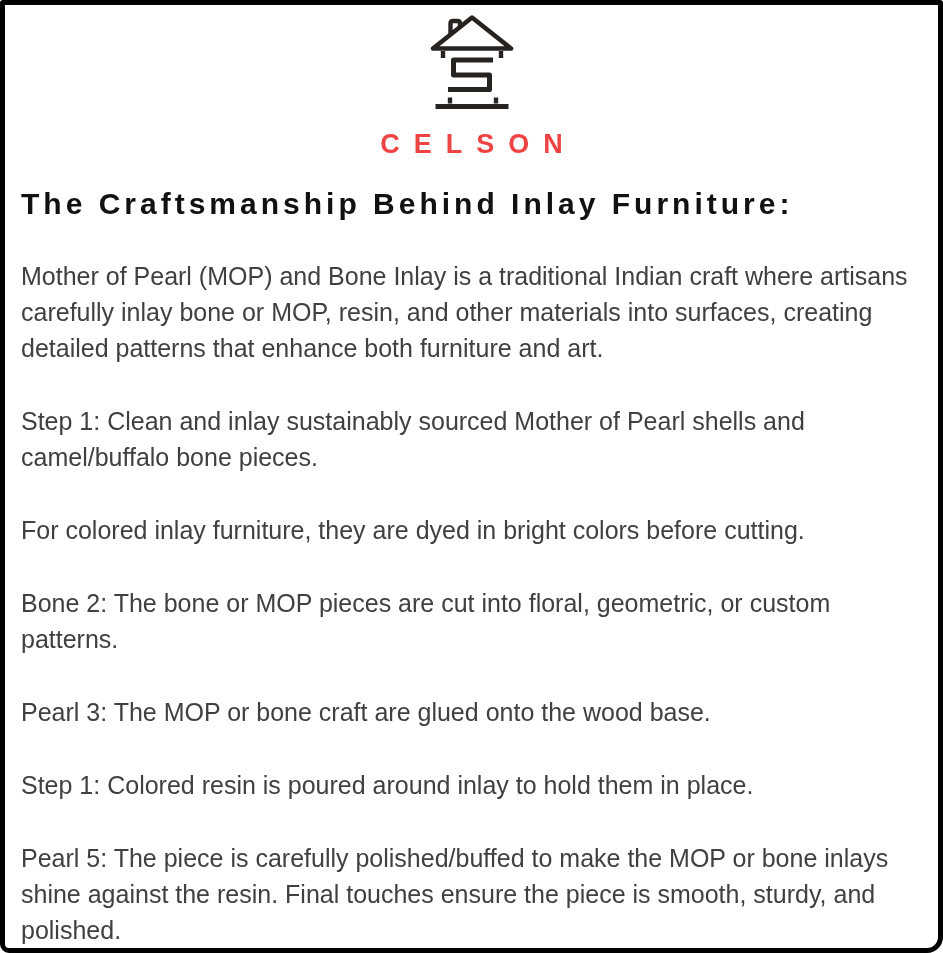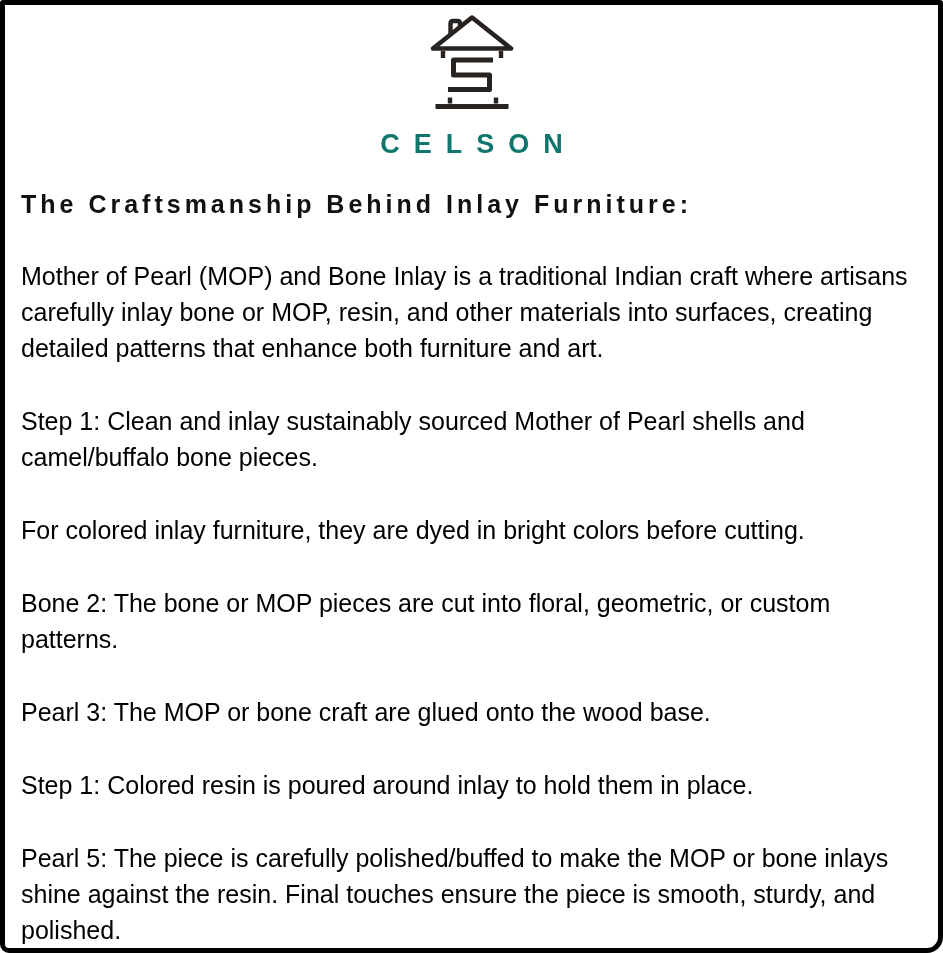--- a/index.html
+++ b/index.html
@@ -19,37 +19,37 @@
   }
   .header { text-align: center; }
   .logo-wrap { display: flex; justify-content: center; }
   .wordmark {
     margin-top: 18px;
     font-size: 27px;
     line-height: 30px;
     font-weight: 700;
     letter-spacing: 14px;
     padding-left: 14px; 
-    color: #0f766e;
+    color: #ef4444;
     white-space: nowrap;
   }
   h1.doc-heading {
     margin-top: 28px;
-    font-size: 25px;
+    font-size: 30px;
     line-height: 34px;
     font-weight: 700;
     letter-spacing: 4px;
     color: #111111;
     white-space: nowrap;
   }
   p.body-text {
     margin-top: 37px;
     font-size: 25px;
     line-height: 36px;
-    color: #000000;
+    color: #404040;
   }
   p.body-text .step-label { font-weight: 400; }
   svg .stroke {
     fill: none;
     stroke: #272321;
     stroke-linejoin: round;
   }
 </style>
 </head>
 <body>

